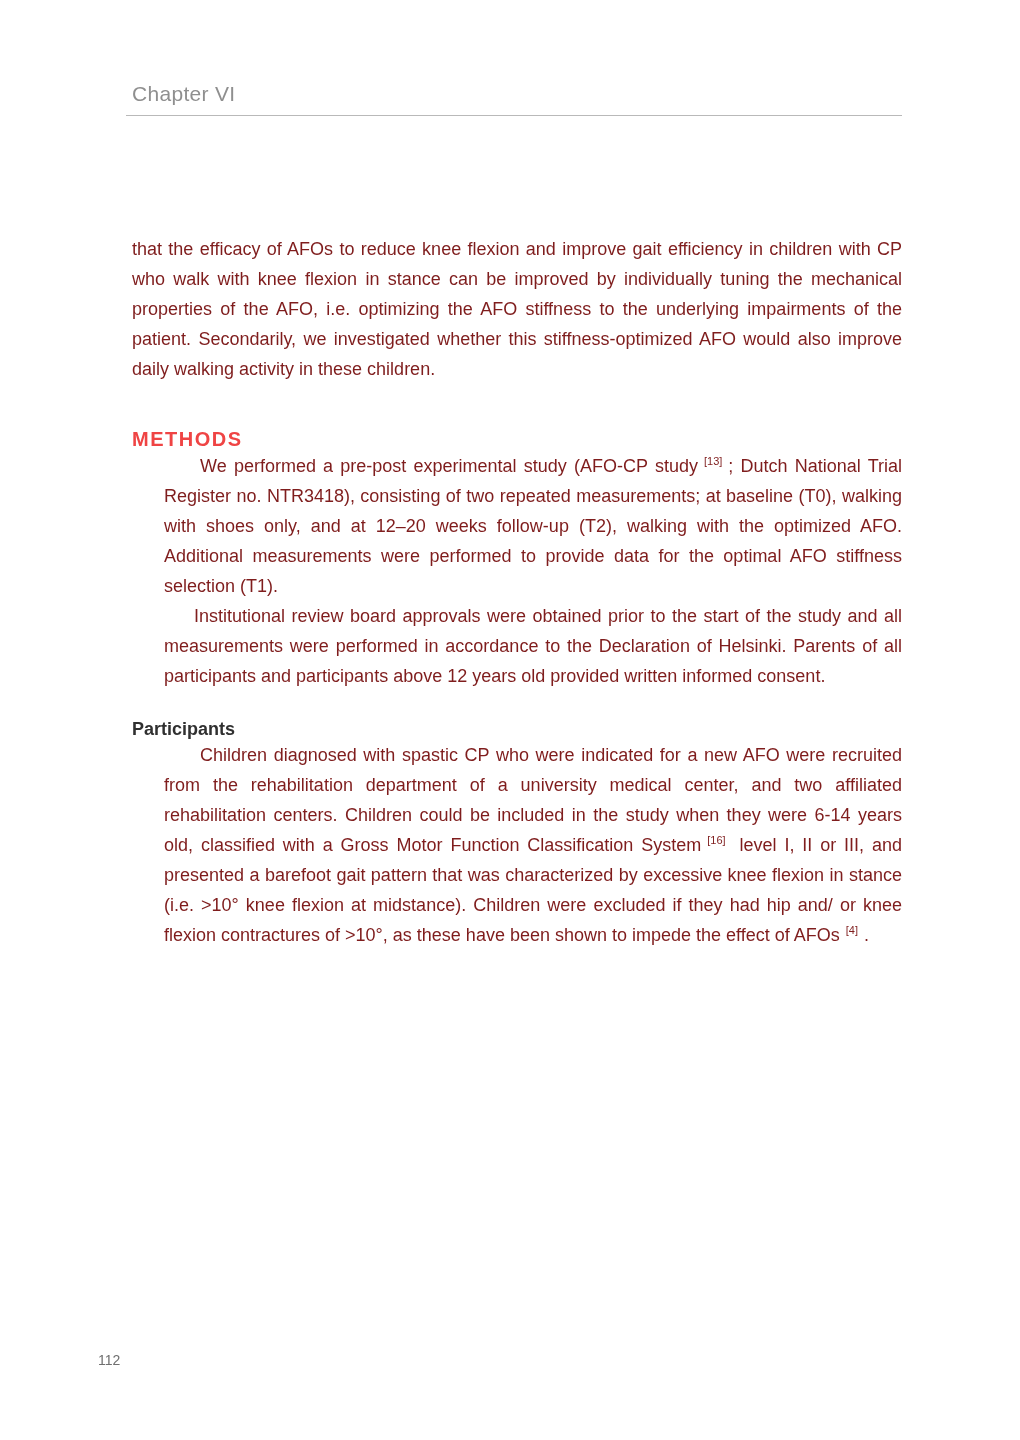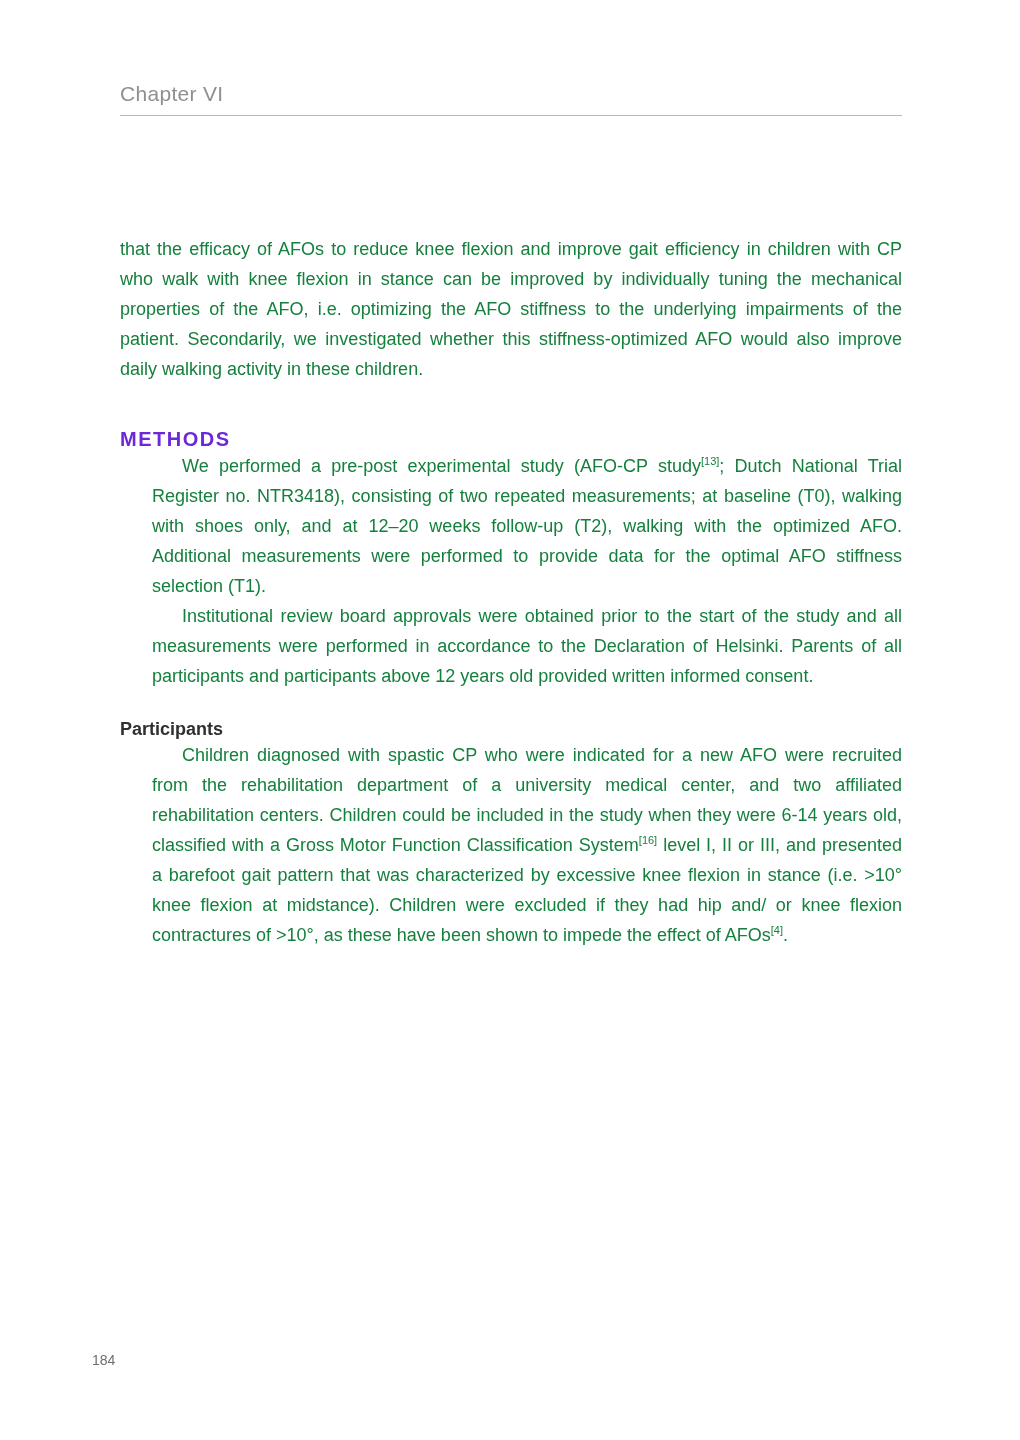--- a/index.html
+++ b/index.html
@@ -1,15 +1,15 @@
 <!DOCTYPE html>
 <html><head>
 <meta charset="utf-8">
 <style>
-  * { box-sizing: border-box; }
+  * { box-sizing: border-box; padding-left: 6px; }
   html, body { margin: 0; padding: 0; background: #ffffff; }
   .page {
     position: relative;
     width: 1020px;
     height: 1440px;
     background: #ffffff;
     font-family: "Liberation Sans", sans-serif;
     color: #3d3d3d;
     overflow: hidden;
   }
@@ -32,34 +32,34 @@
     position: absolute;
     top: 234px;
     left: 120px;
     width: 782px;
   }
   p.body-text {
     margin: 0;
     font-size: 18px;
     line-height: 30px;
     text-align: justify;
-    color: #15803d;
+    color: #7f1d1d;
   }
   p.indent { text-indent: 30px; margin-left: 32px; }
   sup.cite {
     font-size: 11px;
     line-height: 0;
     vertical-align: super;
   }
   h1.methods-heading {
     margin: 44px 0 0 0;
     font-size: 20px;
     font-weight: bold;
     letter-spacing: 1.5px;
-    color: #6d28d9;
+    color: #ef4444;
   }
   h2.sub-heading {
     margin: 28px 0 0 0;
     font-size: 18px;
     font-weight: bold;
     color: #303030;
   }
   .para-gap { margin-top: 14px; }
   .section-gap { margin-top: 42px; }
   .page-number {
@@ -90,15 +90,15 @@
     <p class="body-text indent para-gap"><span>We performed a pre-post experimental study (AFO-CP study</span><sup class="cite">[13]</sup><span>; Dutch National Trial Register no. NTR3418), consisting of two repeated measurements; at baseline (T0), walking with shoes only, and at 12–20 weeks follow-up (T2), walking with the optimized AFO. Additional measurements were performed to provide data for the optimal AFO stiffness selection (T1).</span></p>
 
     <p class="body-text indent">Institutional review board approvals were obtained prior to the start of the study and all measurements were performed in accordance to the Declaration of Helsinki. Parents of all participants and participants above 12 years old provided written informed consent.</p>
 
     <h2 class="sub-heading section-gap">Participants</h2>
 
     <p class="body-text indent para-gap"><span>Children diagnosed with spastic CP who were indicated for a new AFO were recruited from the rehabilitation department of a university medical center, and two affiliated rehabilitation centers. Children could be included in the study when they were 6-14 years old, classified with a Gross Motor Function Classification System</span><sup class="cite">[16]</sup><span> level I, II or III, and presented a barefoot gait pattern that was characterized by excessive knee flexion in stance (i.e. &gt;10° knee flexion at midstance). Children were excluded if they had hip and/ or knee flexion contractures of &gt;10°, as these have been shown to impede the effect of AFOs</span><sup class="cite">[4]</sup><span>.</span></p>
 
   </div>
 
-  <div class="page-number">184</div>
+  <div class="page-number">112</div>
 
 </div>
 
 </body></html>

